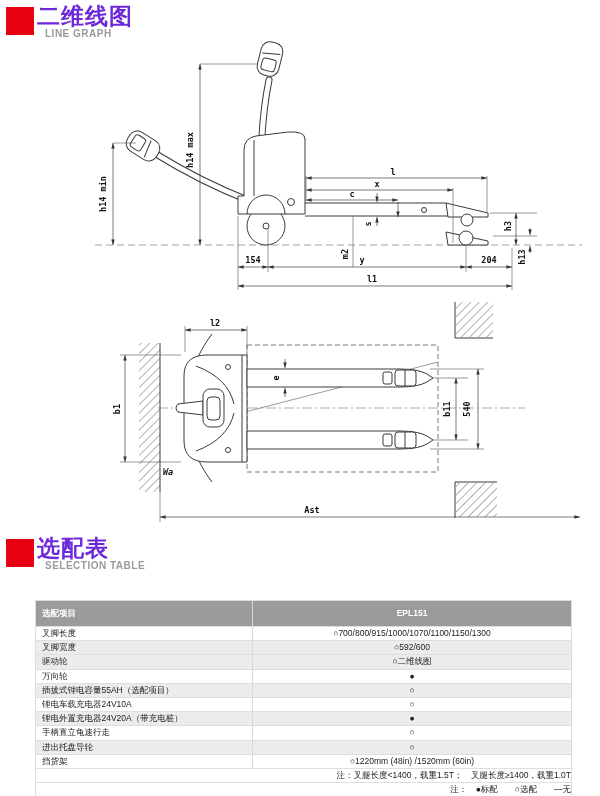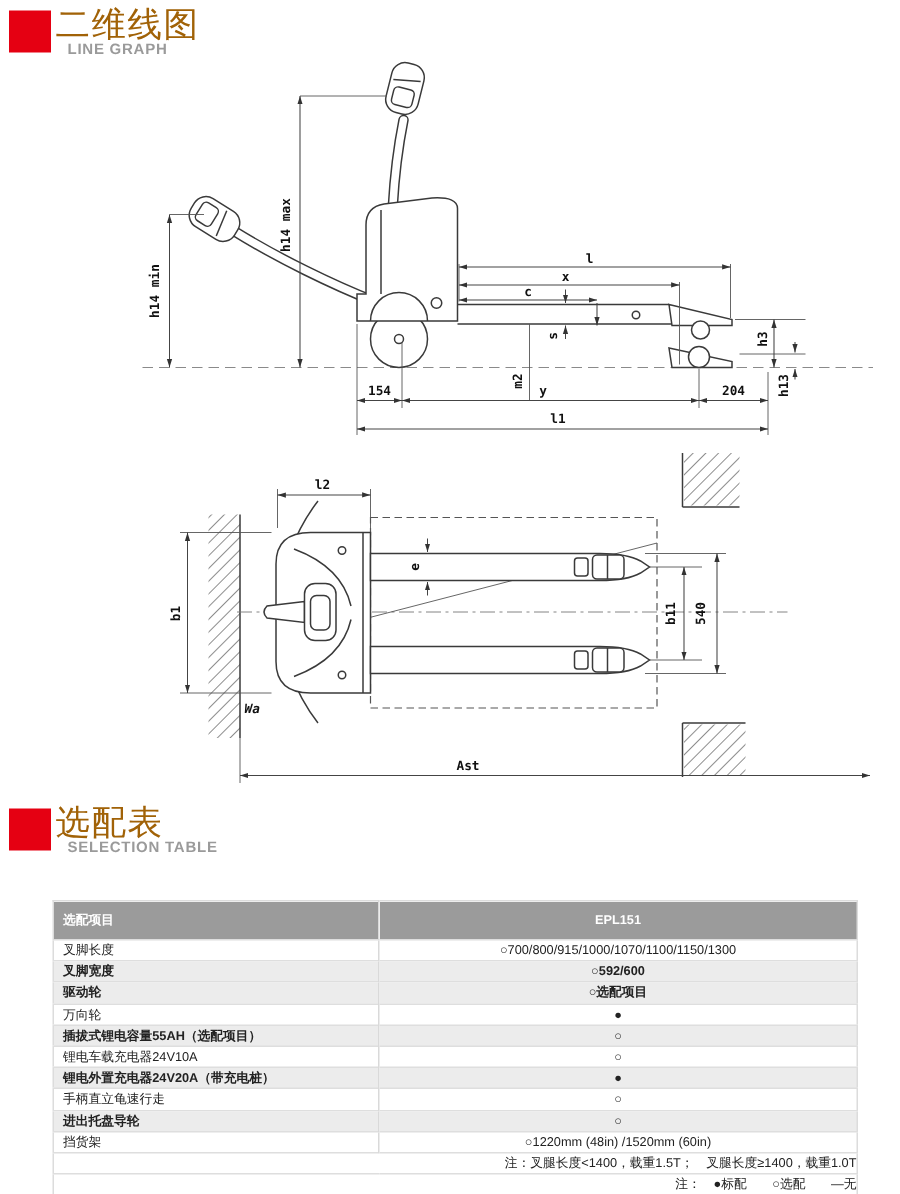--- a/index.html
+++ b/index.html
@@ -1,21 +1,21 @@
 <!DOCTYPE html>
 <html><head>
 <meta charset="utf-8">
 <style>
   html,body{margin:0;padding:0;background:#fff;}
   .page{position:relative;width:600px;height:796px;background:#fff;overflow:hidden;
         font-family:"Liberation Sans","DejaVu Sans",sans-serif;}
   
   .sec{position:absolute;left:0;}
   .sec .sq{position:absolute;left:6px;top:0;width:28px;height:28px;background:#e50012;}
-  .sec .zh{position:absolute;left:37px;top:-6px;font-size:23px;font-weight:normal;color:#a16207;letter-spacing:1px;white-space:nowrap;}
+  .sec .zh{position:absolute;left:37px;top:-6px;font-size:23px;font-weight:bold;color:#6d28d9;letter-spacing:1px;white-space:nowrap;}
   .sec .en{position:absolute;left:45px;top:21px;font-size:10px;font-weight:bold;color:#9a9a9a;letter-spacing:.5px;white-space:nowrap;}
   #sec1{top:7px;} #sec2{top:539px;}
   
   #draw{position:absolute;left:0;top:0;width:600px;height:530px;}
   .ln{stroke:#3a3a3a;stroke-width:1;fill:none;}
   .lnf{stroke:#3a3a3a;stroke-width:1;fill:#fff;}
   .thin{stroke:#555;stroke-width:.6;fill:none;}
   .dim{stroke:#444;stroke-width:.7;fill:none;}
   .dash{stroke:#8a8a8a;stroke-width:.8;stroke-dasharray:7 4;fill:none;}
   .dashr{stroke:#555;stroke-width:.8;stroke-dasharray:5 3;fill:none;}
@@ -23,21 +23,21 @@
   .armo{stroke:#3a3a3a;stroke-width:7;fill:none;stroke-linecap:round;}
   .armi{stroke:#fff;stroke-width:5;fill:none;stroke-linecap:round;}
   #draw text{font:bold 8.5px "DejaVu Sans Mono",monospace;fill:#111;}
   #draw text.it{font-style:italic;}
   
   .seltable{position:absolute;left:35px;top:600px;width:537px;border-collapse:collapse;
             table-layout:fixed;font-size:8.5px;color:#222;border:1px solid #dcdcdc;}
   .seltable td{height:13.2px;padding:0 0 0 6px;line-height:13.2px;white-space:nowrap;overflow:hidden;}
   .seltable td.val{text-align:center;padding:0;}
   .seltable tr.head{background:#9b9b9b;color:#fff;font-weight:bold;height:26px;}
-  .seltable tr.alt{background:#ececec;font-weight:bold;}
+  .seltable tr.alt{background:#ececec;}
   .seltable tr{border-bottom:1px solid #dedede;}
   .seltable td.lab{border-right:1px solid #d9d9d9;width:210px;}
   .seltable tr.note td{padding-left:6px;text-align:right;}
 </style>
 </head>
 <body>
 
 <div class="page">
 
   <div class="sec" id="sec1">
@@ -241,21 +241,21 @@
       <tr>
         <td class="lab">叉脚长度</td>
         <td class="val">○700/800/915/1000/1070/1100/1150/1300</td>
       </tr>
       <tr class="alt">
         <td class="lab">叉脚宽度</td>
         <td class="val">○592/600</td>
       </tr>
       <tr class="alt">
         <td class="lab">驱动轮</td>
-        <td class="val">○选配项目</td>
+        <td class="val">○二维线图</td>
       </tr>
       <tr>
         <td class="lab">万向轮</td>
         <td class="val">●</td>
       </tr>
       <tr class="alt">
         <td class="lab">插拔式锂电容量55AH（选配项目）</td>
         <td class="val">○</td>
       </tr>
       <tr>

